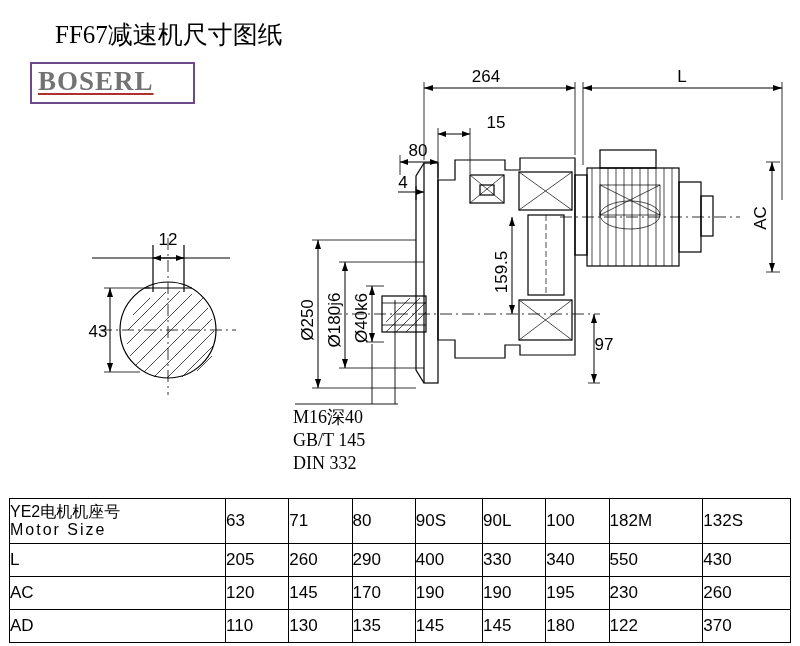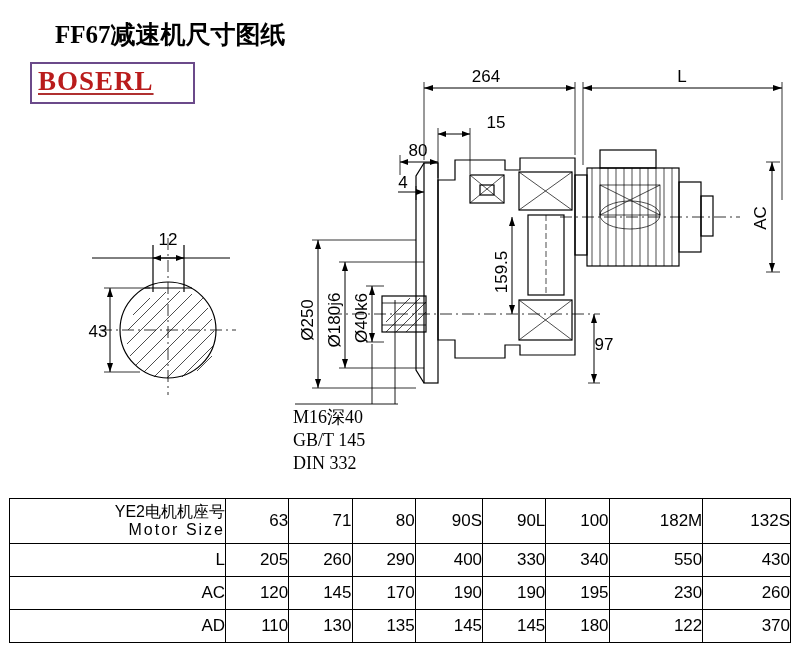--- a/index.html
+++ b/index.html
@@ -14,21 +14,21 @@
     font-family: "Liberation Sans", sans-serif;
     color: #000;
     overflow: hidden;
   }
 
   .title {
     position: absolute;
     left: 55px;
     top: 18px;
     font-size: 25px;
-    font-weight: bold;
+    font-weight: normal;
     font-family: "Liberation Serif", serif;
     letter-spacing: 0px;
     white-space: nowrap;
   }
 
   
   .logo-box {
     position: absolute;
     left: 30px;
     top: 62px;
@@ -37,21 +37,21 @@
     border: 2px solid #6b4a8a;
     box-sizing: border-box;
   }
   .logo-text {
     position: absolute;
     left: 38px;
     top: 66px;
     font-size: 27px;
     font-weight: bold;
     font-family: "Liberation Serif", serif;
-    color: #b91c1c;
+    color: #737373;
     letter-spacing: 1px;
     text-decoration: underline;
     text-decoration-color: #b03030;
     text-underline-offset: 3px;
   }
 
   
   svg.draw {
     position: absolute;
     left: 0;
@@ -65,21 +65,21 @@
   .spec-table {
     position: absolute;
     left: 9px;
     top: 498px;
     width: 782px;
     border-collapse: collapse;
     font-family: "Liberation Sans", sans-serif;
   }
   .spec-table td {
     border: 1px solid #000;
-    text-align: right;
+    text-align: left;
     font-size: 17px;
     height: 32px;
     padding: 0;
   }
   .spec-table td.head-cell {
     width: 215px;
     line-height: 1.15;
     font-size: 16px;
   }
   .spec-table td.head-cell .l1 { display:block; }

